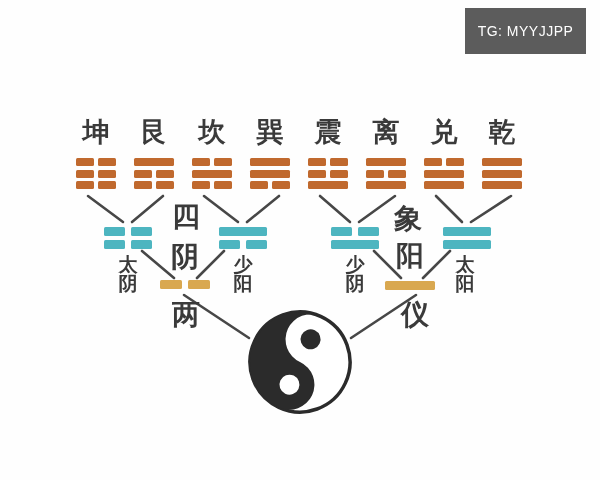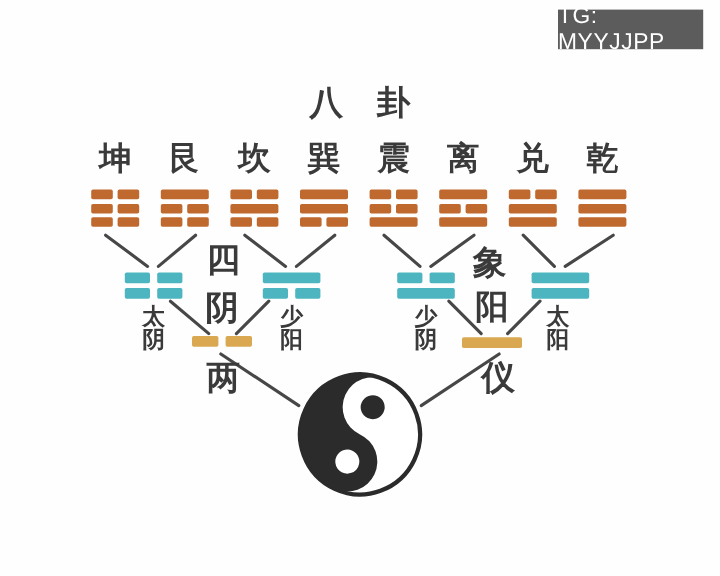--- a/index.html
+++ b/index.html
@@ -5,21 +5,21 @@
   html,body{margin:0;padding:0;background:#ffffff;}
   .canvas{
     position:relative;width:600px;height:480px;background:#fefefe;overflow:hidden;
     font-family:"Liberation Sans",sans-serif;
   }
   .badge{
     position:absolute;background:#5c5c5c;color:#ffffff;
     display:flex;align-items:center;justify-content:center;
     font-family:"Liberation Sans",sans-serif;letter-spacing:0.5px;
   }
-  .badge-tr{left:465px;top:8px;width:121px;height:33px;font-size:19px;}
+  .badge-tr{left:465px;top:8px;width:121px;height:46px;font-size:14px;}
   .badge-bl{left:7px;top:440px;width:170px;height:32px;font-size:16px;}
   .cjk{color:#3a3a3a;font-weight:bold;font-family:"Liberation Sans",sans-serif;}
   .title{
     position:absolute;left:0;top:70px;width:600px;text-align:center;
     font-size:28px;line-height:32px;
   }
   .tri-name{position:absolute;top:117px;width:40px;text-align:center;font-size:27px;line-height:30px;}
   .tri-sym{position:absolute;top:158px;width:40px;display:flex;flex-direction:column;gap:3.5px;}
   .di-sym{position:absolute;top:227px;width:48px;display:flex;flex-direction:column;gap:4px;}
   .brow{display:flex;justify-content:space-between;}
@@ -36,21 +36,20 @@
   #connectors{left:0;top:0;}
   #taiji{left:245px;top:307px;}
 </style>
 </head>
 <body>
 
 <div class="canvas">
 
   <div class="badge badge-tr">TG: MYYJJPP</div>
 
-  <div class="title cjk">八　卦</div>
 
   <div id="trigram-names">
       <div class="tri-name cjk" style="left: 76px;">坤</div>
       <div class="tri-name cjk" style="left: 134px;">艮</div>
       <div class="tri-name cjk" style="left: 192px;">坎</div>
       <div class="tri-name cjk" style="left: 250px;">巽</div>
       <div class="tri-name cjk" style="left: 308px;">震</div>
       <div class="tri-name cjk" style="left: 366px;">离</div>
       <div class="tri-name cjk" style="left: 424px;">兑</div>
       <div class="tri-name cjk" style="left: 482px;">乾</div>

